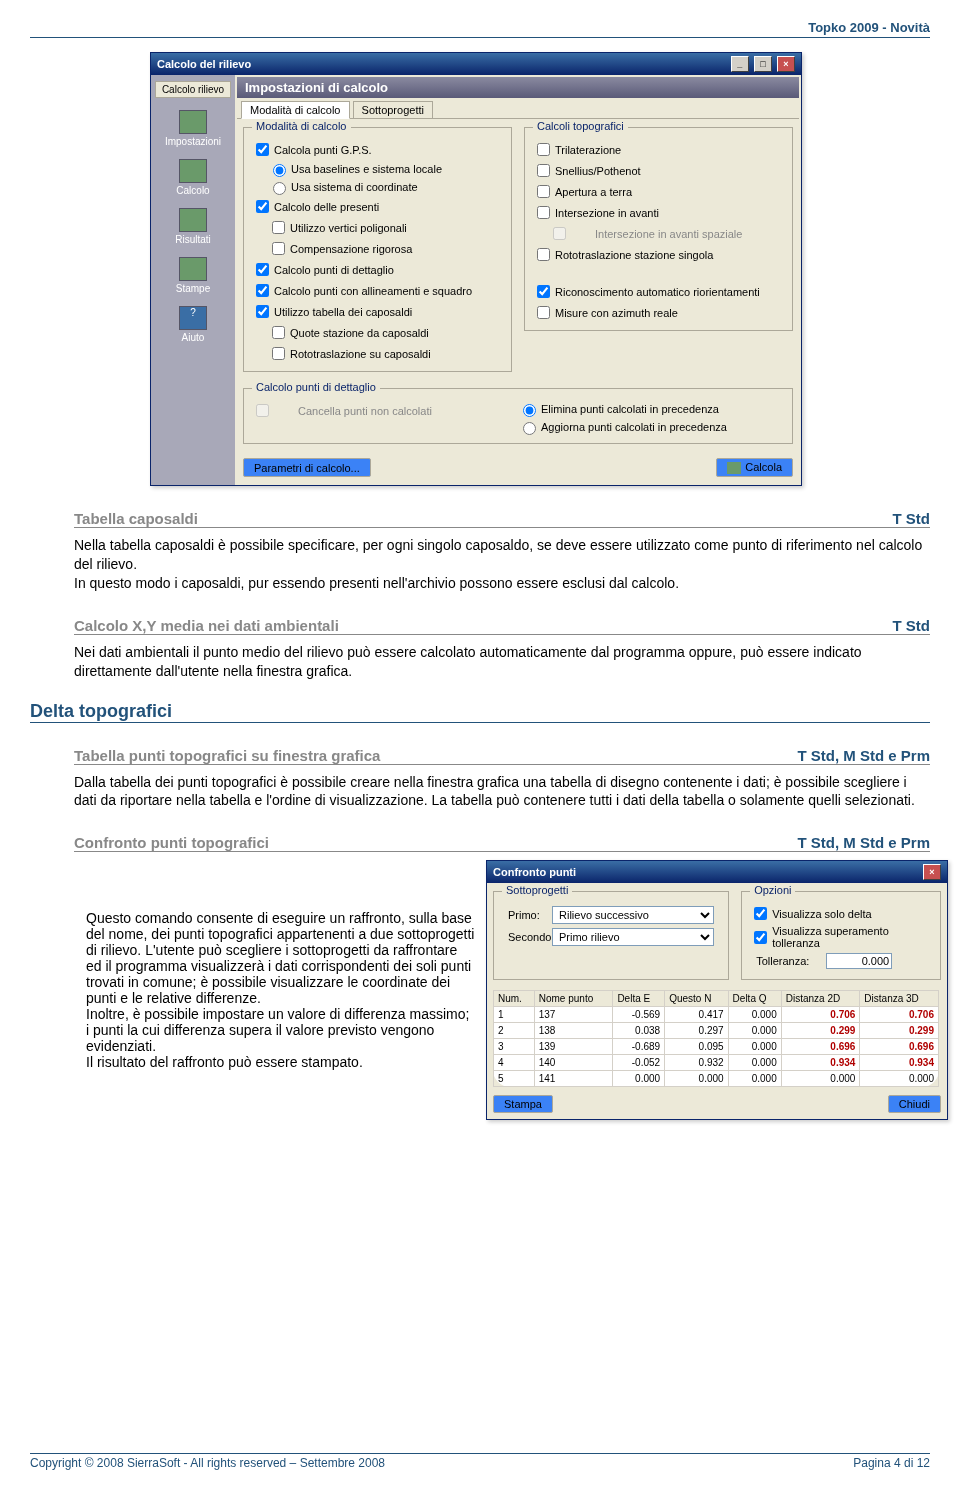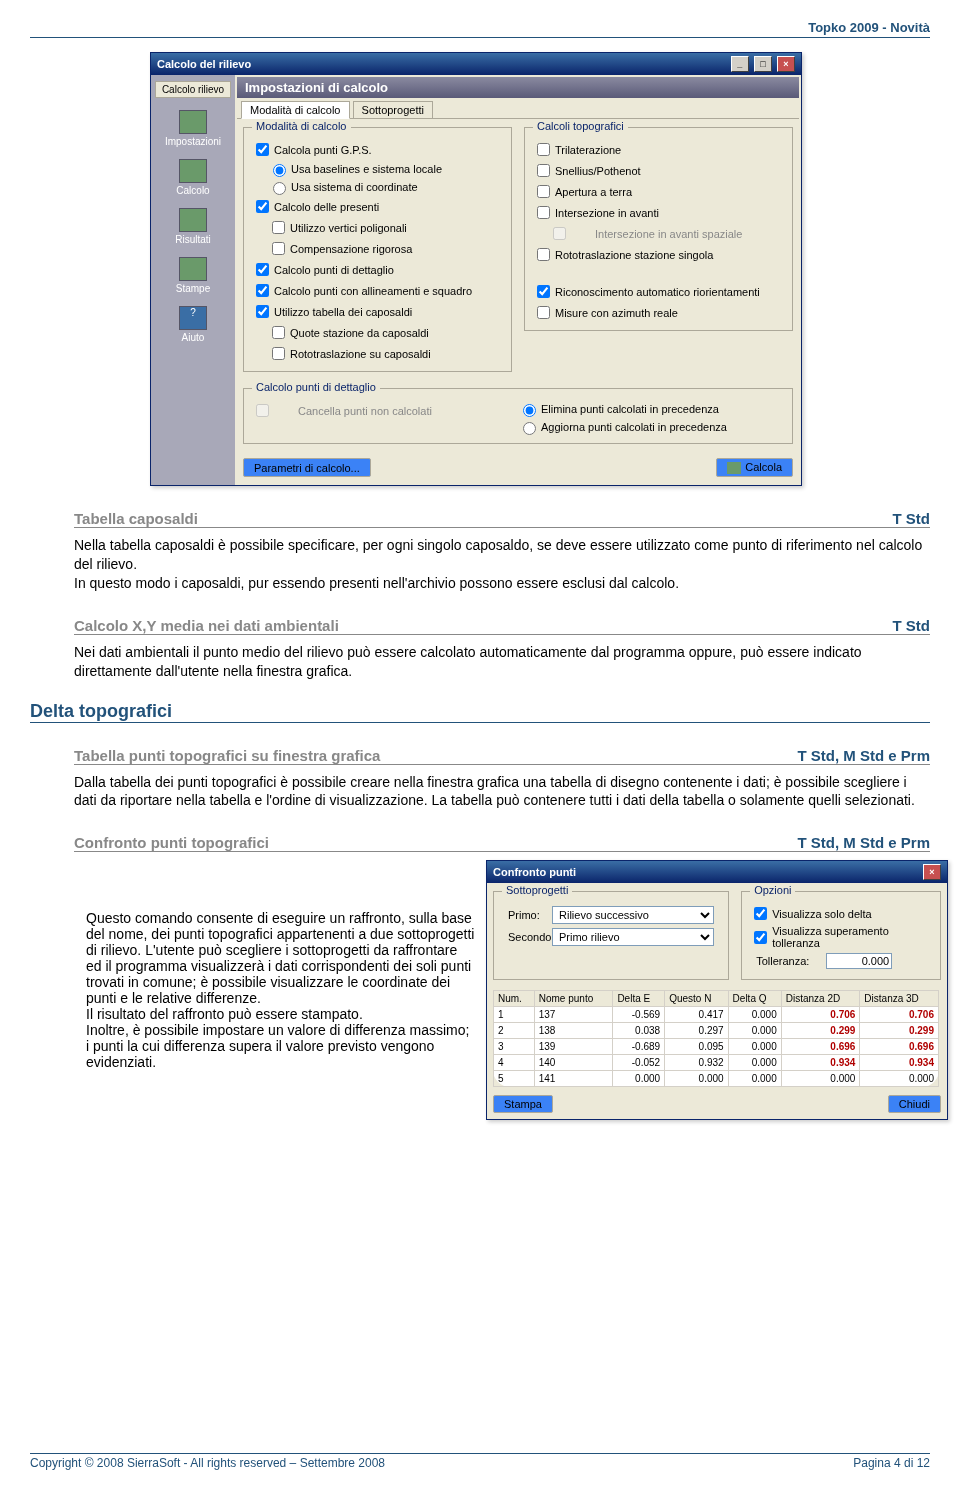--- a/index.html
+++ b/index.html
@@ -445,22 +445,22 @@
 
     <div class="section-h3">
       <span>Confronto punti topografici</span>
         <span class="badge">T Std, M Std e Prm</span>
     </div>
   </div>
 
   <div class="body-row">
     <div class="left">
       <div>Questo comando consente di eseguire un raffronto, sulla base del nome, dei punti topografici appartenenti a due sottoprogetti di rilievo. L'utente può scegliere i sottoprogetti da raffrontare ed il programma visualizzerà i dati corrispondenti dei soli punti trovati in comune; è possibile visualizzare le coordinate dei punti e le relative differenze.</div>
+      <div>Inoltre, è possibile impostare un valore di differenza massimo; i punti la cui differenza supera il valore previsto vengono evidenziati.</div>
       <div>Il risultato del raffronto può essere stampato.</div>
-      <div>Inoltre, è possibile impostare un valore di differenza massimo; i punti la cui differenza supera il valore previsto vengono evidenziati.</div>
     </div>
     <div class="right">
 
       <div class="win2">
         <div class="titlebar">
           <span>Confronto punti</span>
           <span class="win-btns"><span class="close">×</span></span>
         </div>
         <div style="display:flex">
           <div class="groupbox" style="flex:1.2">

